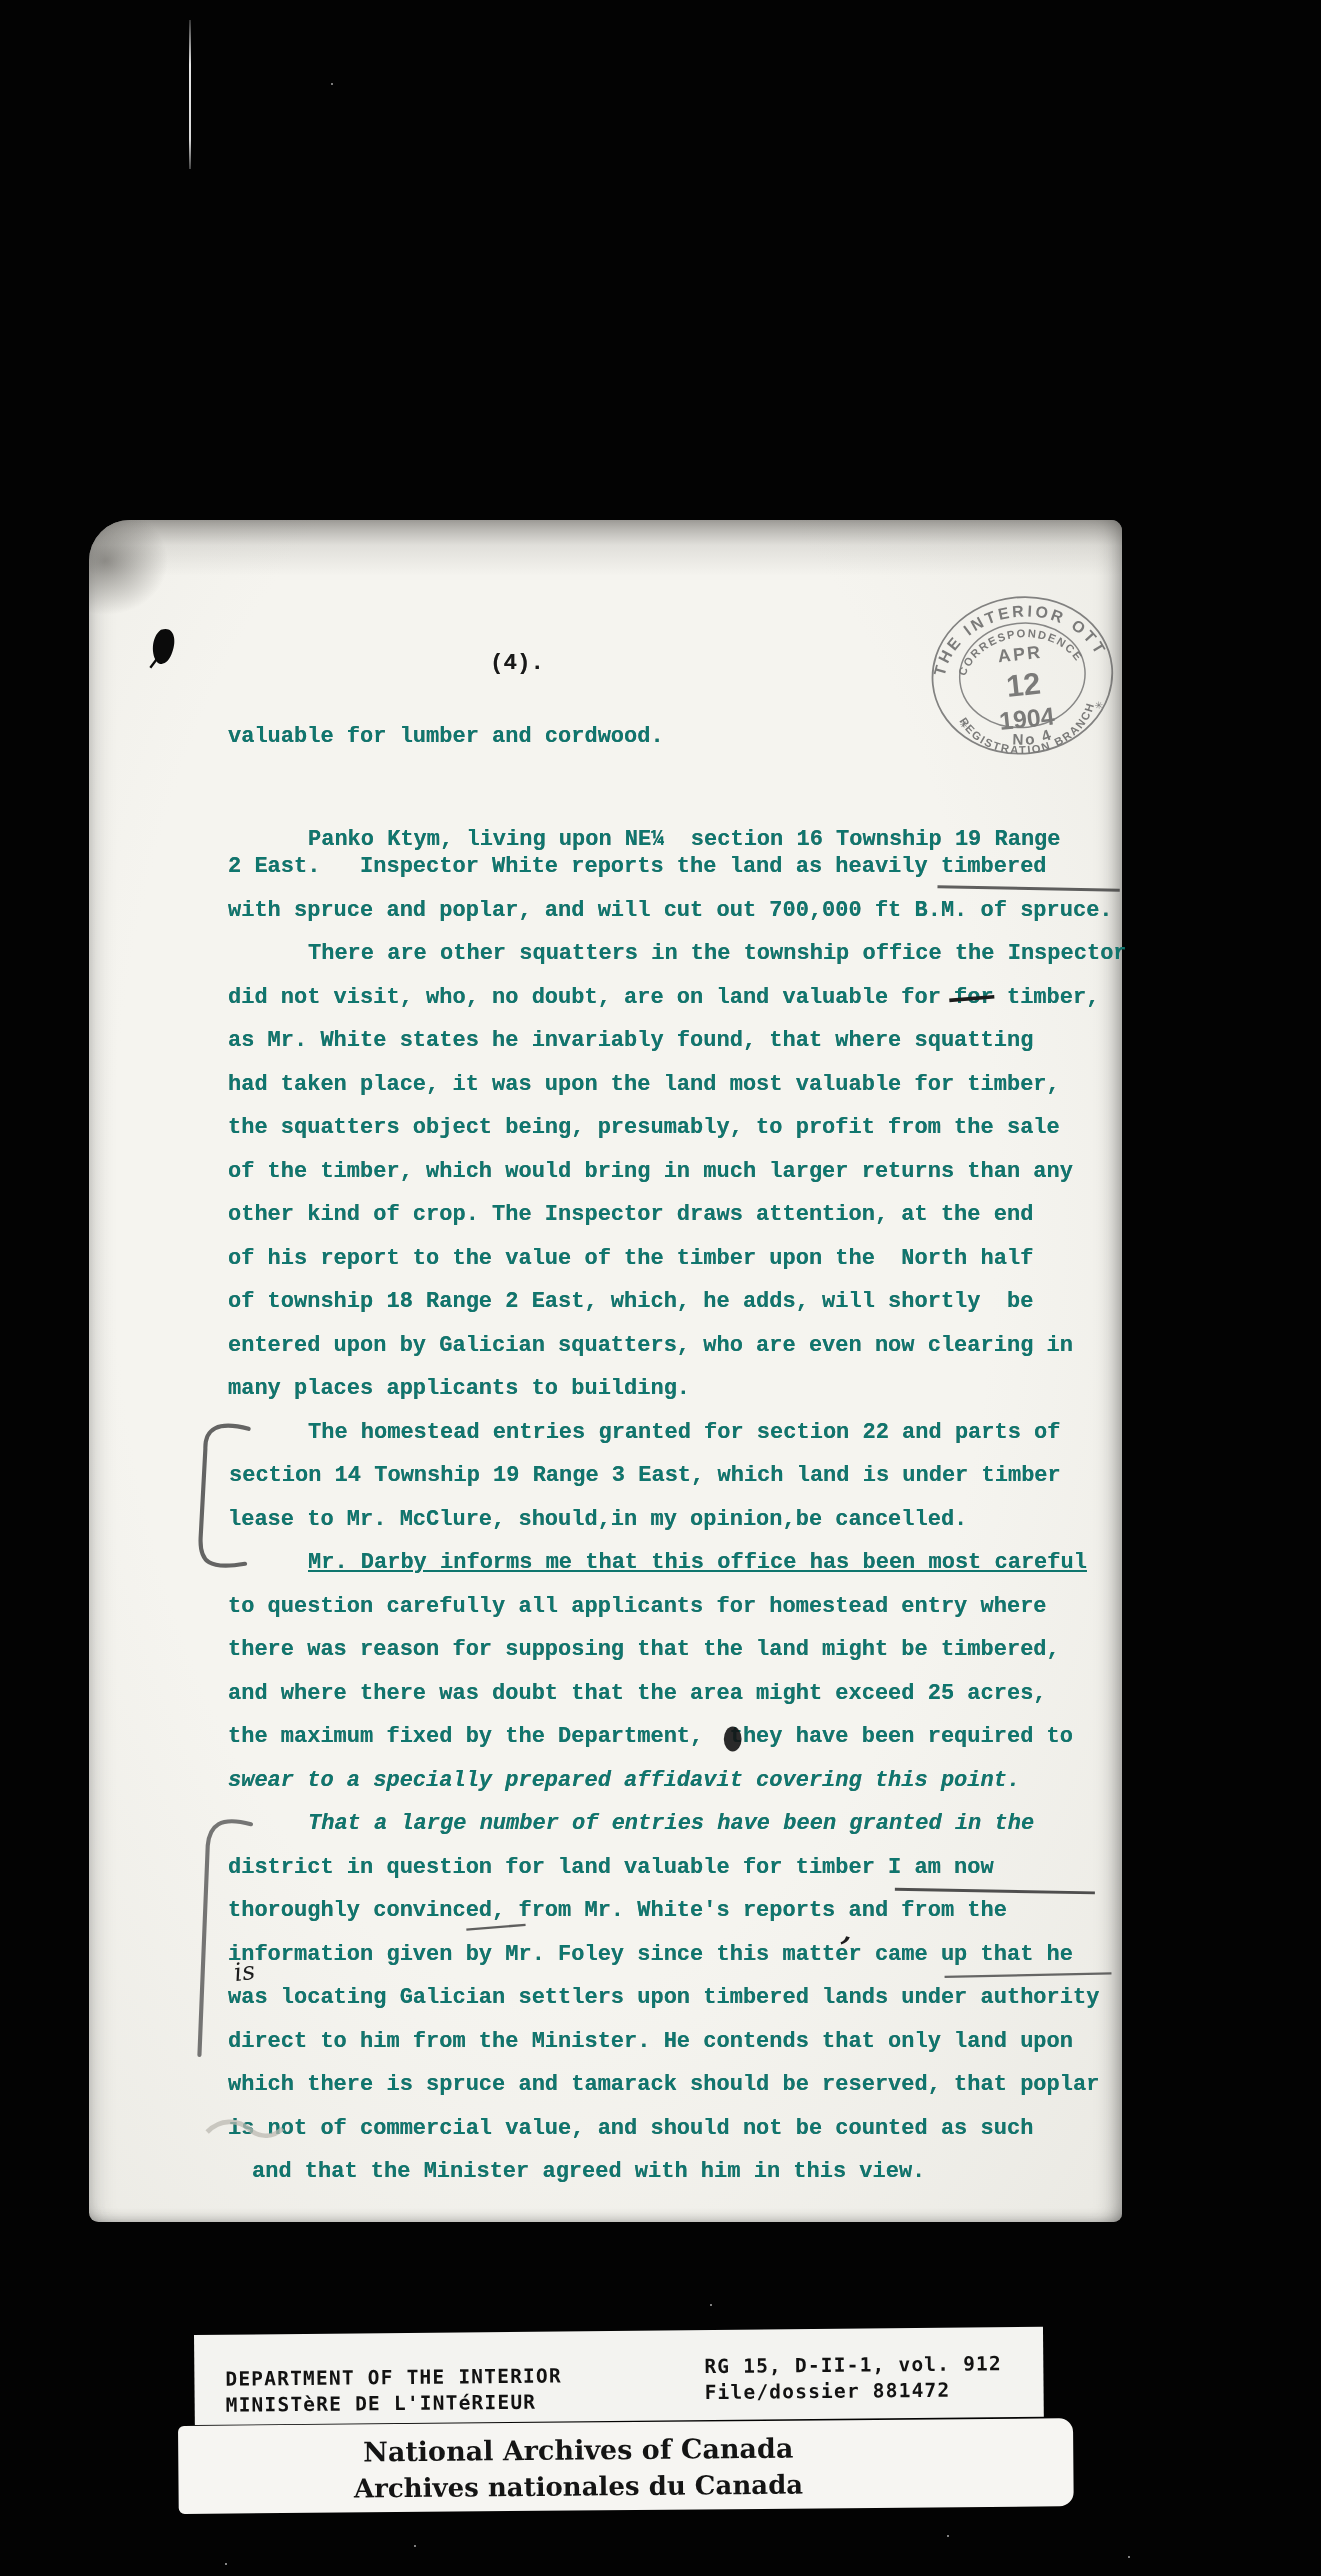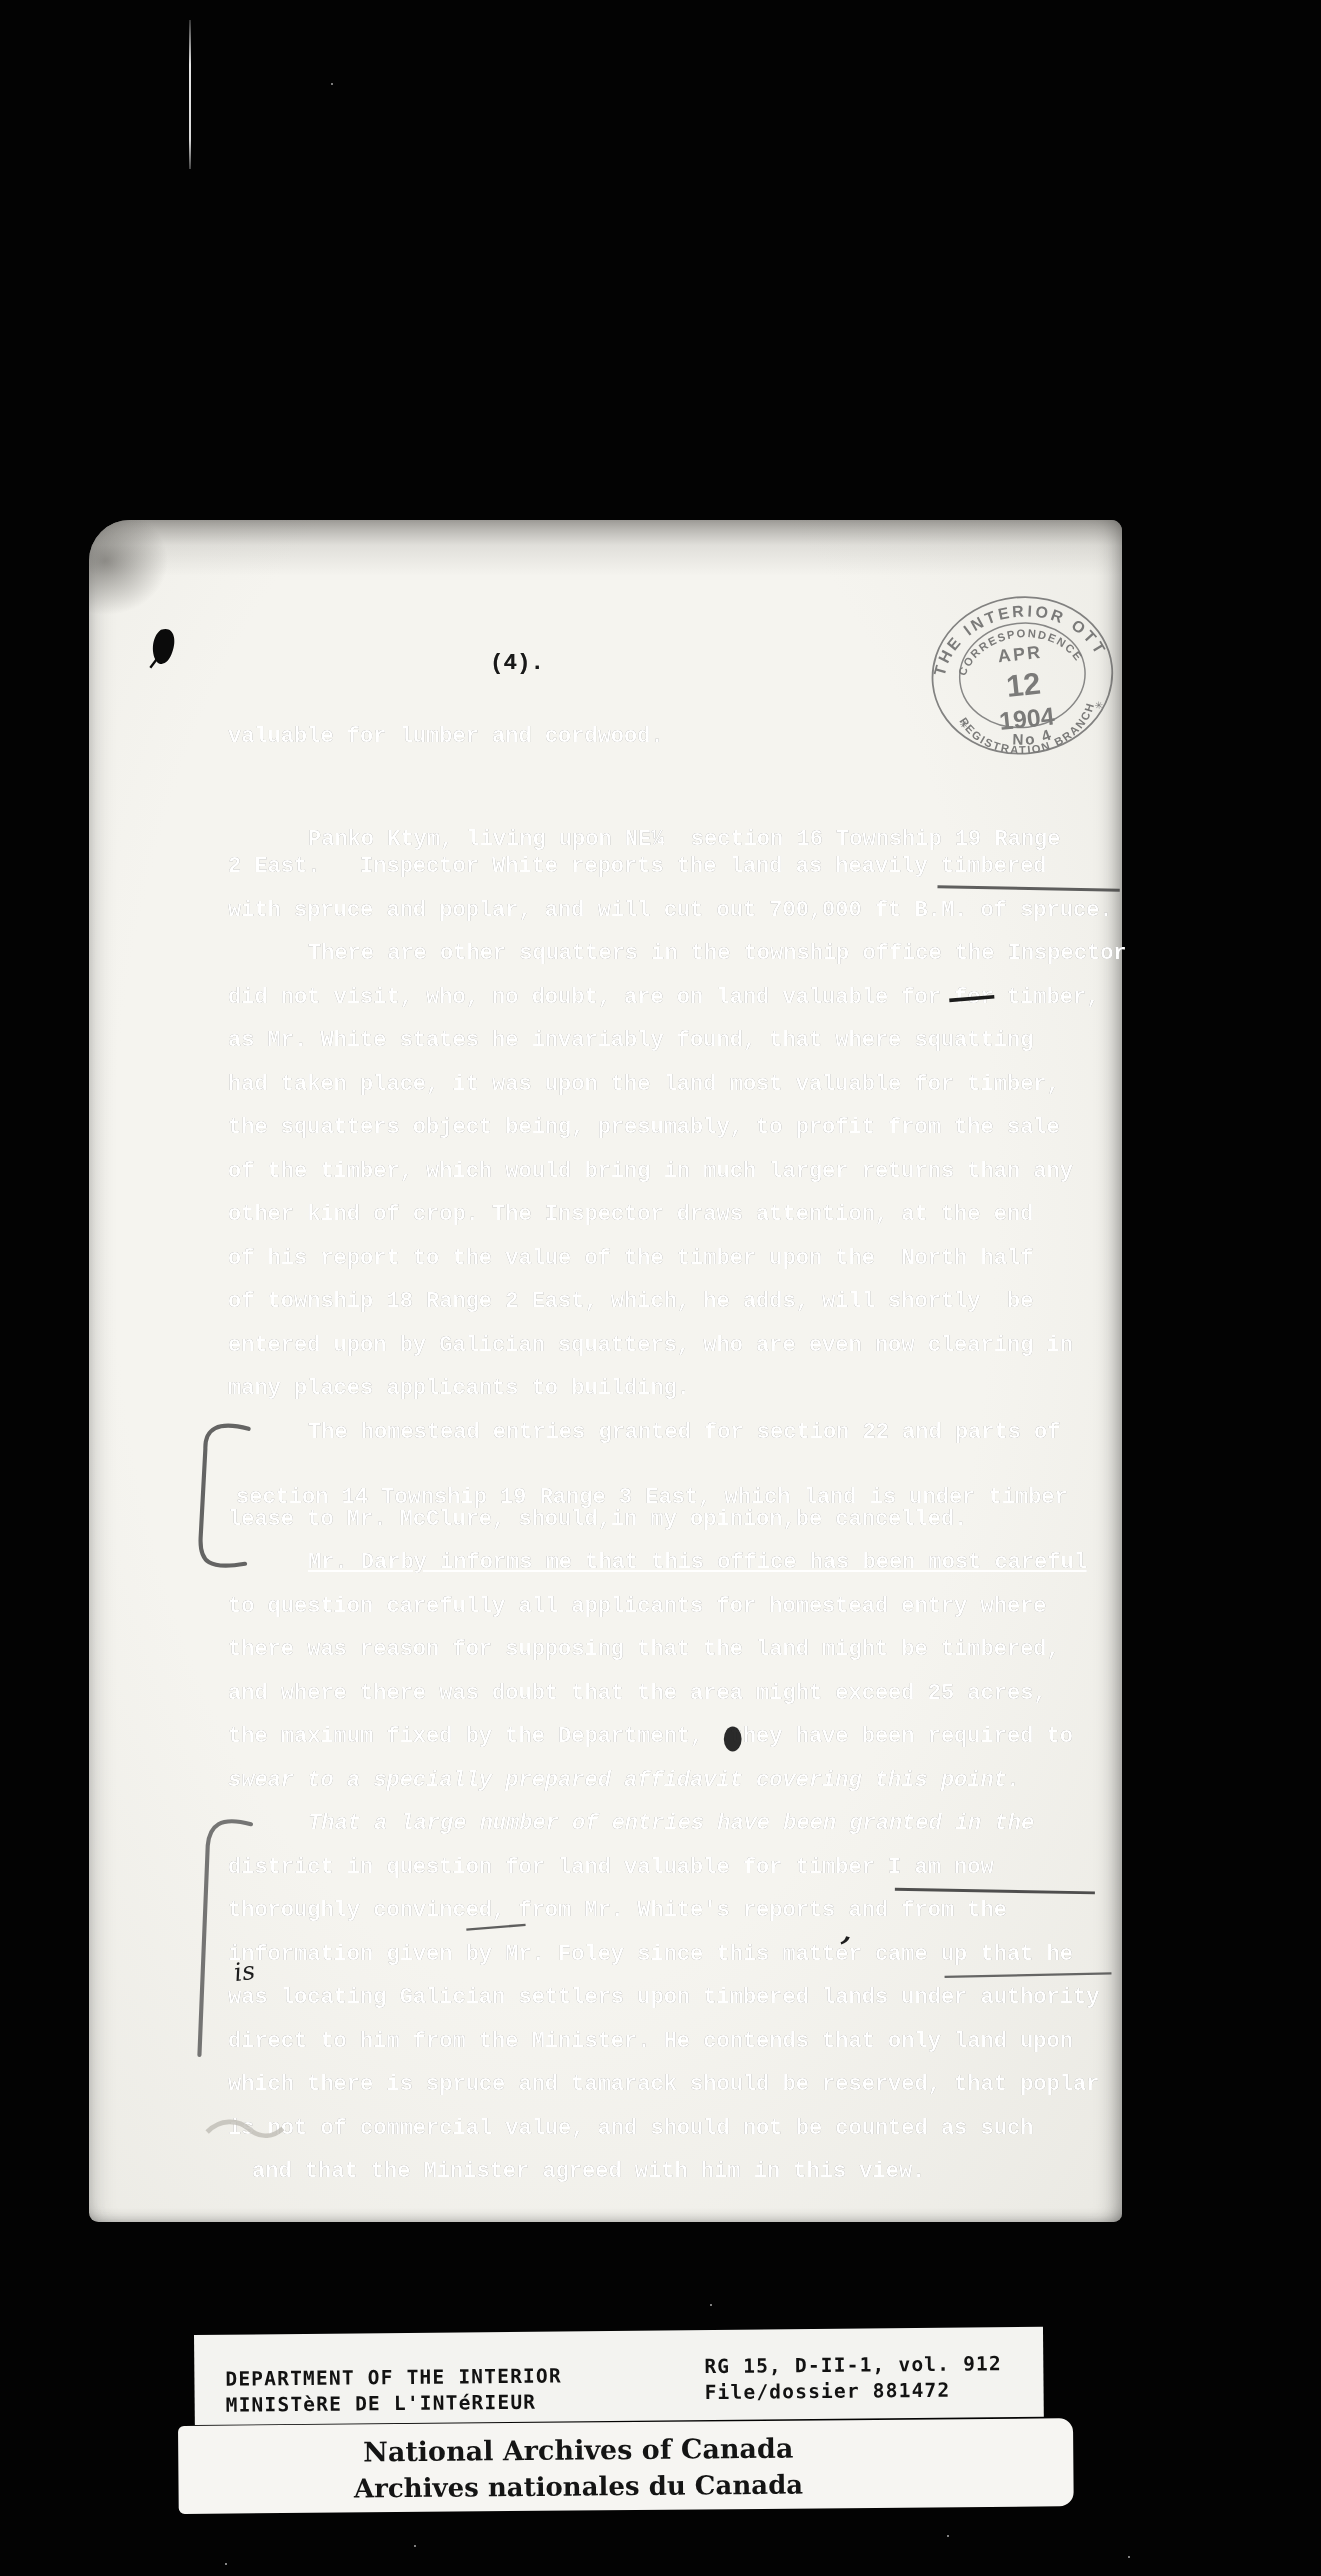--- a/index.html
+++ b/index.html
@@ -31,21 +31,21 @@
     background:linear-gradient(to bottom, rgba(75,72,68,.48), rgba(75,72,68,.12) 45%, transparent);
   }
   .page::after{
     content:'';position:absolute;left:0;top:0;width:154px;height:142px;border-radius:inherit;
     background:radial-gradient(ellipse 89px 77px at 16.6px 41px, rgba(70,68,64,.55), transparent 70%);
   }
   
   .typeline{
     position:absolute;white-space:pre;
     font:700 22px/27px "Liberation Mono","DejaVu Sans Mono",monospace;
-    color:#ffffff;letter-spacing:0;
+    color:#0f766e;letter-spacing:0;
     text-shadow:0 0 0.6px rgba(25,25,25,.55);
   }
   .pagenum{position:absolute;left:490px;top:650px;
     font:700 22.5px/27px "Liberation Mono","DejaVu Sans Mono",monospace;color:#191919;
     text-shadow:0 0 0.6px rgba(25,25,25,.55);}
   
   .handnote{position:absolute;color:#1d1d1d;font-family:"DejaVu Serif","Liberation Serif",serif;font-style:italic;}
   .note-is{left:234px;top:1957px;font-size:25px;transform:rotate(-8deg);}
   .note-comma{left:843px;top:1915px;font-size:28px;transform:rotate(12deg);font-weight:700;}
   
@@ -98,21 +98,21 @@
     <div class="typeline" style="left: 228px; top: 1027px;">as Mr. White states he invariably found, that where squatting</div>
     <div class="typeline" style="left: 228px; top: 1071px;">had taken place, it was upon the land most valuable for timber,</div>
     <div class="typeline" style="left: 228px; top: 1114px;">the squatters object being, presumably, to profit from the sale</div>
     <div class="typeline" style="left: 228px; top: 1158px;">of the timber, which would bring in much larger returns than any</div>
     <div class="typeline" style="left: 228px; top: 1201px;">other kind of crop. The Inspector draws attention, at the end</div>
     <div class="typeline" style="left: 228px; top: 1245px;">of his report to the value of the timber upon the  North half</div>
     <div class="typeline" style="left: 228px; top: 1288px;">of township 18 Range 2 East, which, he adds, will shortly  be</div>
     <div class="typeline" style="left: 228px; top: 1332px;">entered upon by Galician squatters, who are even now clearing in</div>
     <div class="typeline" style="left: 228px; top: 1375px;">many places applicants to building.</div>
     <div class="typeline" style="left: 308px; top: 1419px;">The homestead entries granted for section 22 and parts of</div>
-    <div class="typeline" style="left: 236px; top: 1462px; margin-top: 22px;">section 14 Township 19 Range 3 East, which land is under timber</div>
+    <div class="typeline" style="left: 229px; top: 1462px;">section 14 Township 19 Range 3 East, which land is under timber</div>
     <div class="typeline" style="left: 228px; top: 1506px;">lease to Mr. McClure, should,in my opinion,be cancelled.</div>
     <div class="typeline" style="left: 308px; top: 1549px; text-decoration: underline;">Mr. Darby informs me that this office has been most careful</div>
     <div class="typeline" style="left: 228px; top: 1593px;">to question carefully all applicants for homestead entry where</div>
     <div class="typeline" style="left: 228px; top: 1636px;">there was reason for supposing that the land might be timbered,</div>
     <div class="typeline" style="left: 228px; top: 1680px;">and where there was doubt that the area might exceed 25 acres,</div>
     <div class="typeline" style="left: 228px; top: 1723px;">the maximum fixed by the Department,  they have been required to</div>
     <div class="typeline" style="left: 228px; top: 1767px; font-style: italic;">swear to a specially prepared affidavit covering this point.</div>
     <div class="typeline" style="left: 308px; top: 1810px; font-style: italic;">That a large number of entries have been granted in the</div>
     <div class="typeline" style="left: 228px; top: 1854px;">district in question for land valuable for timber I am now</div>
     <div class="typeline" style="left: 228px; top: 1897px;">thoroughly convinced, from Mr. White's reports and from the</div>

